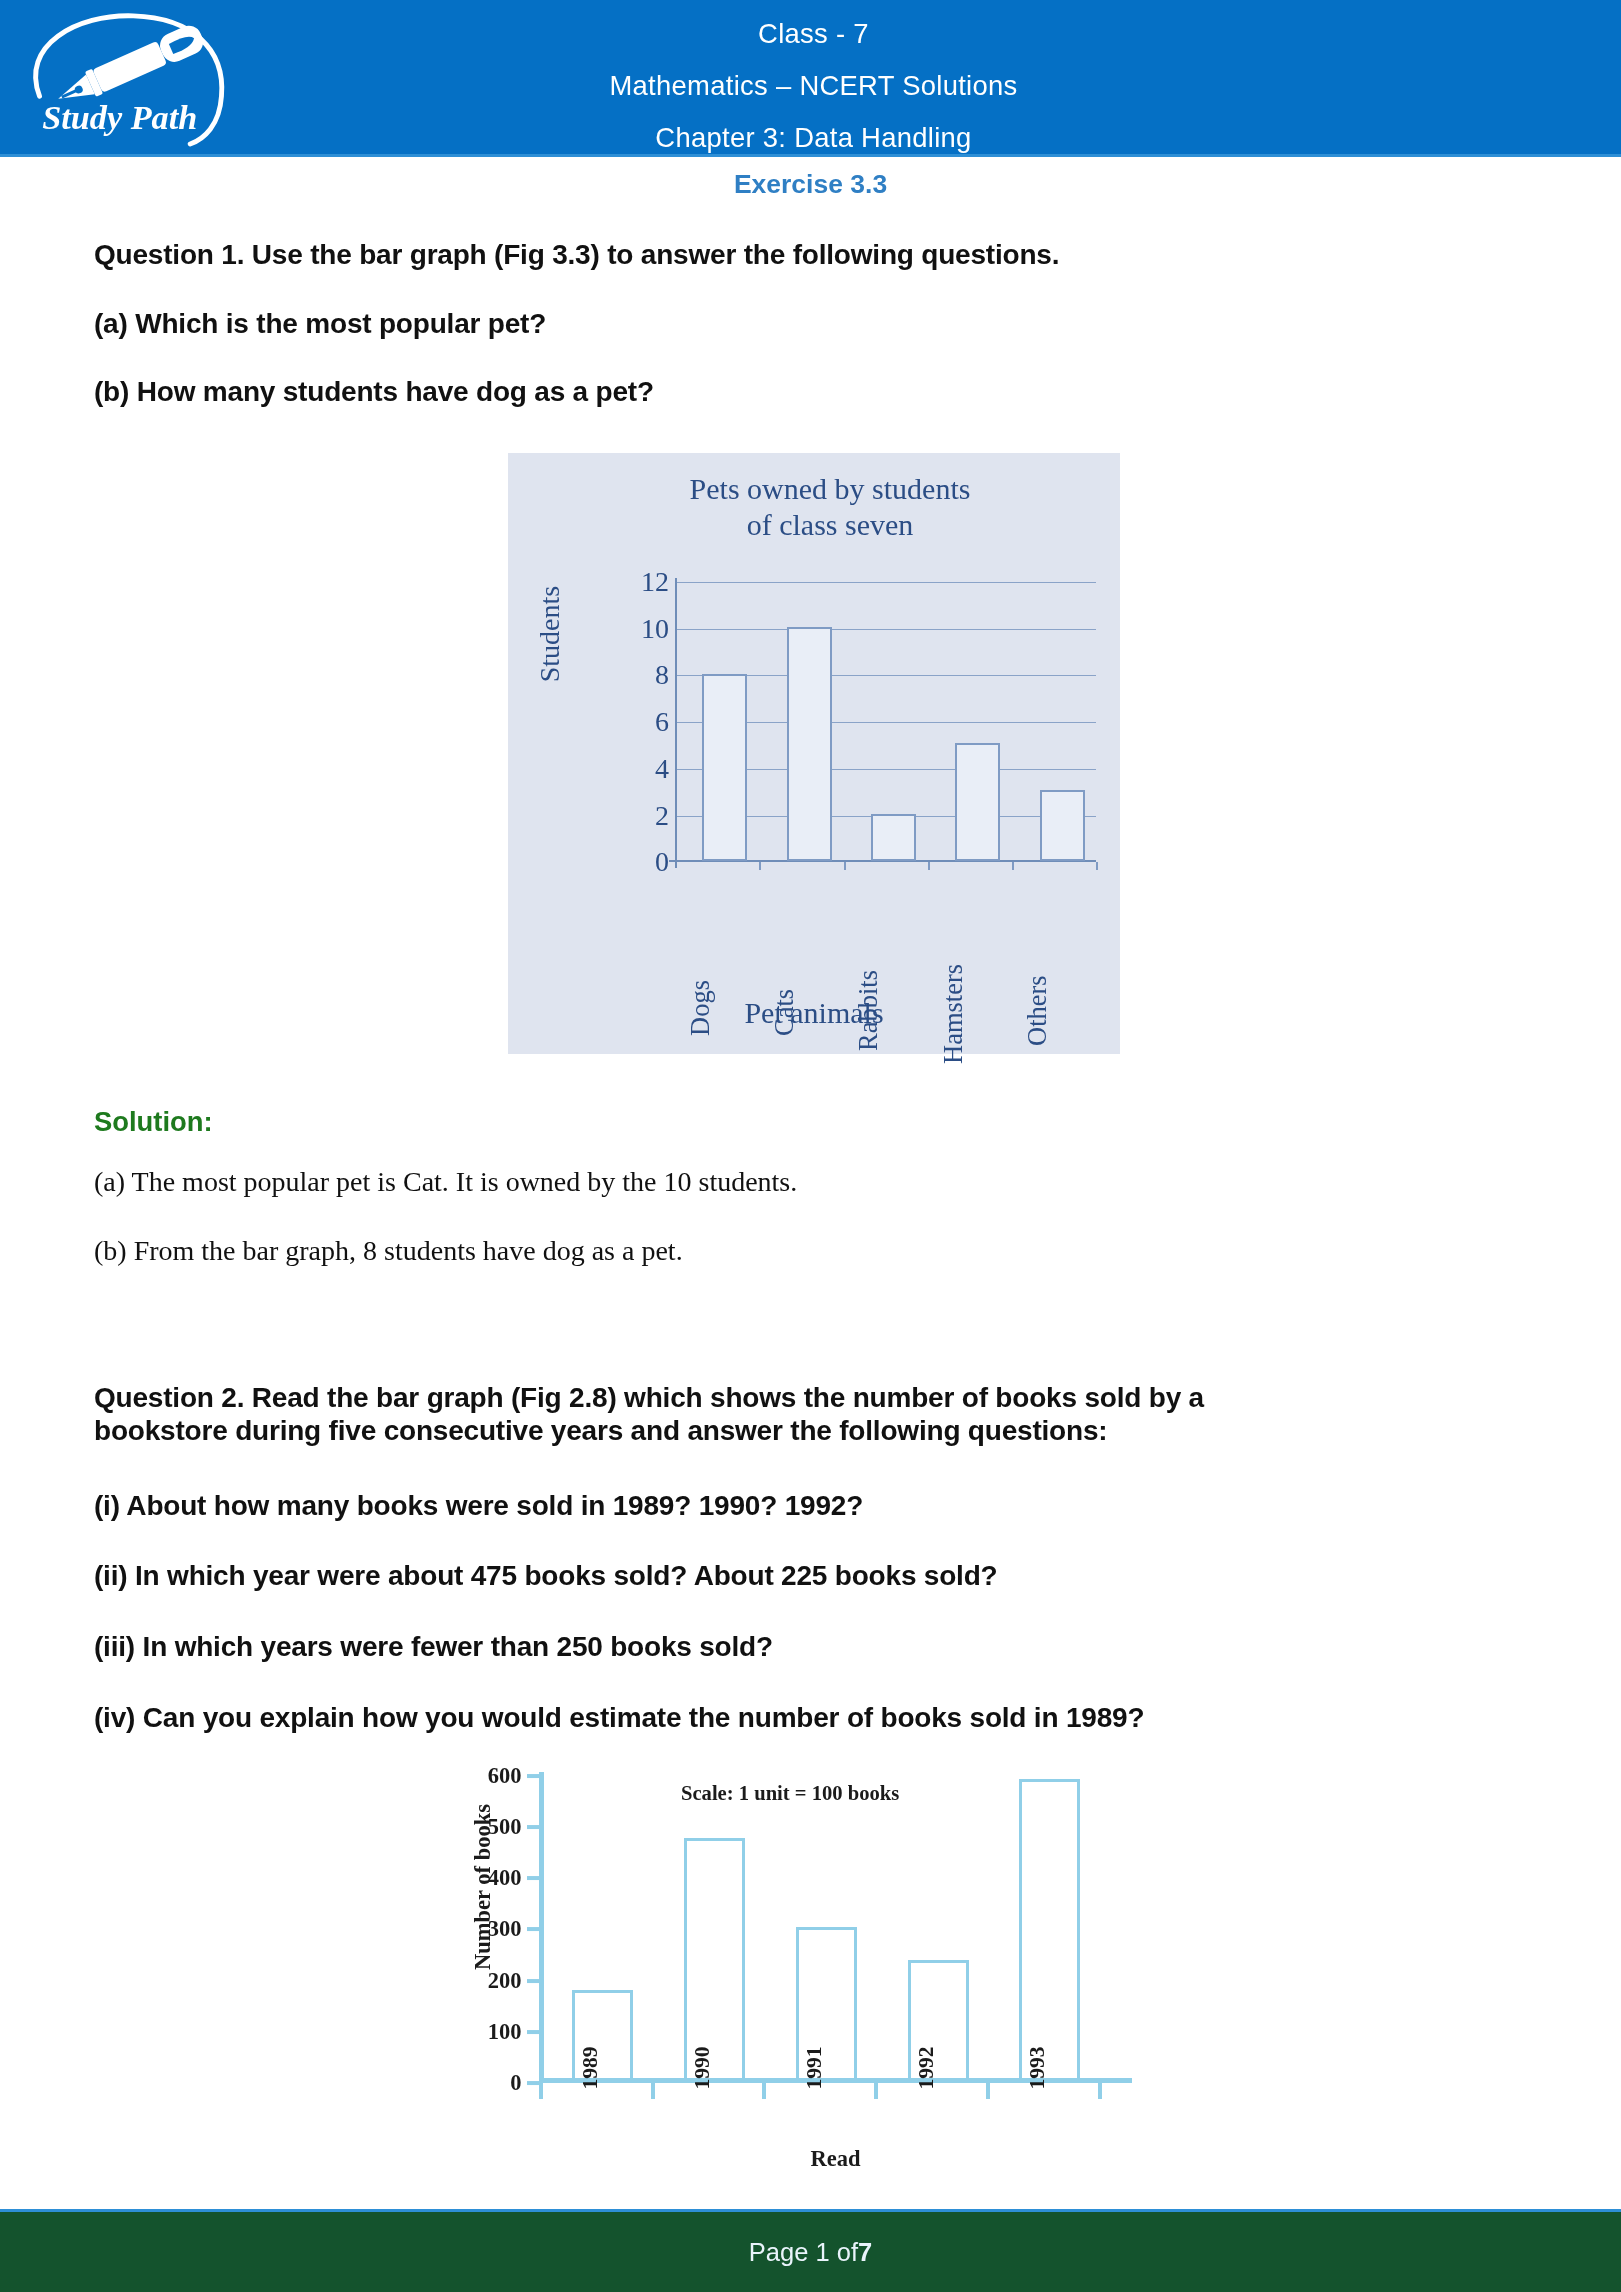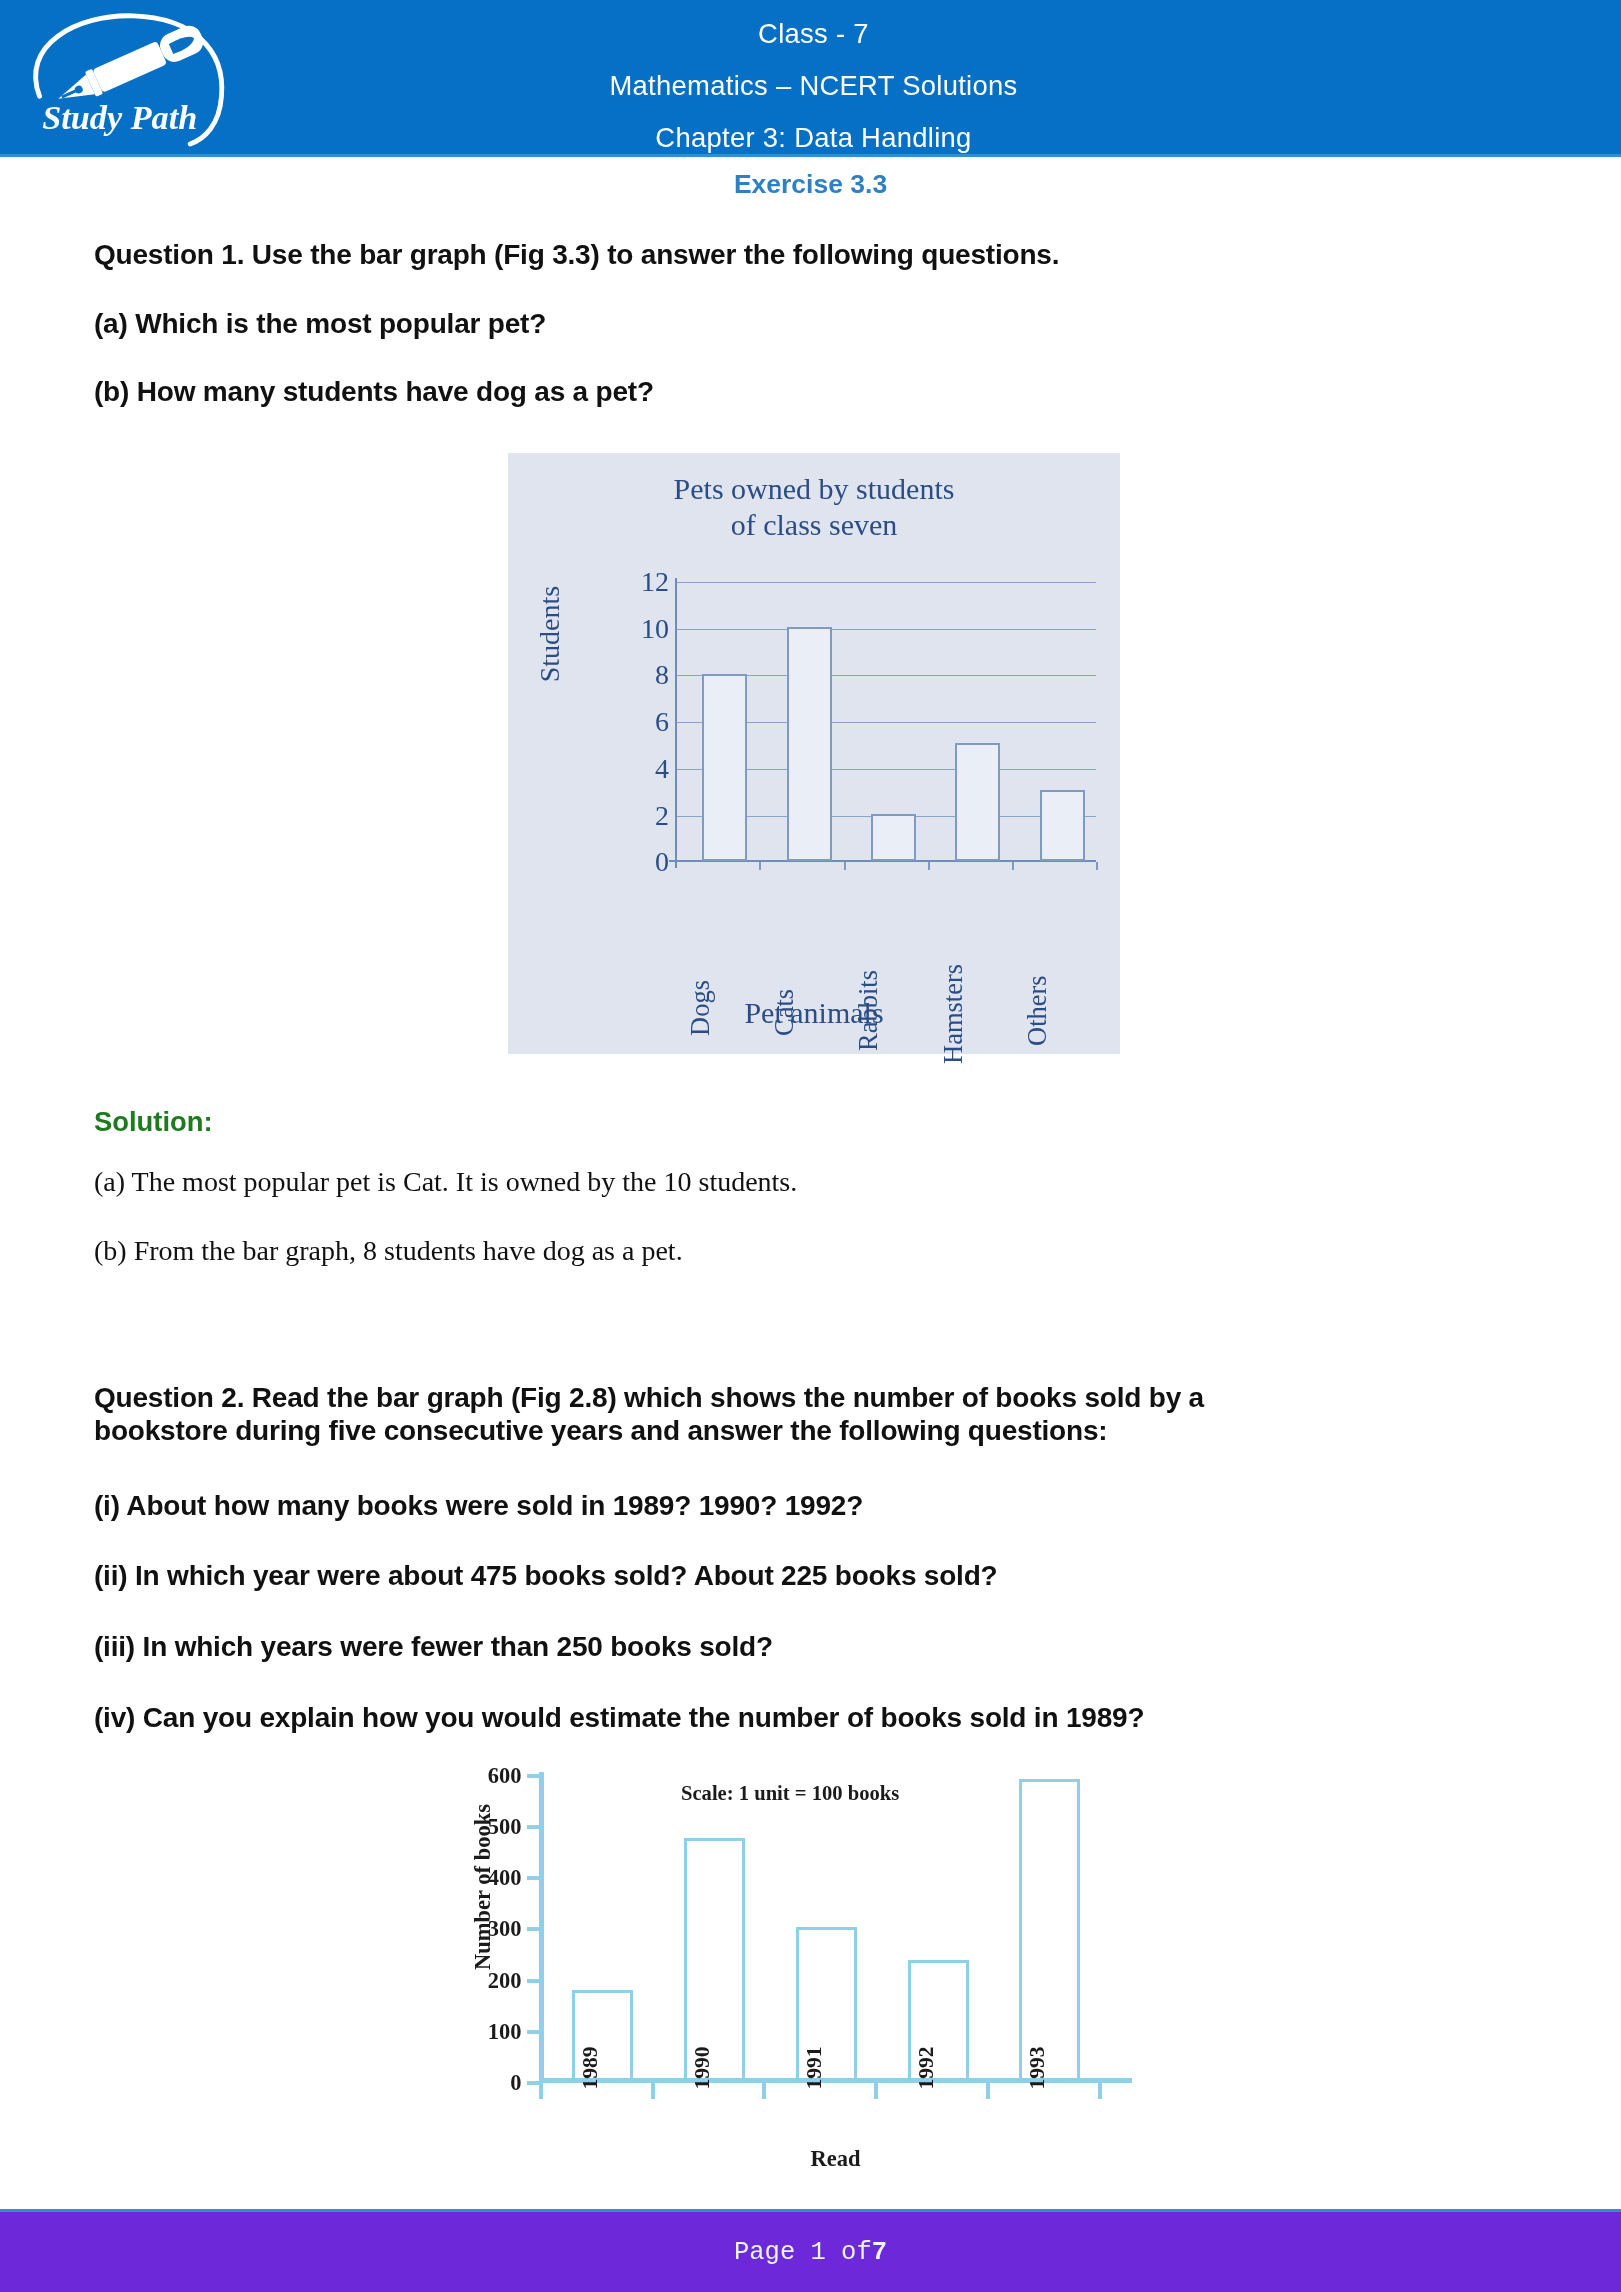--- a/index.html
+++ b/index.html
@@ -59,21 +59,21 @@
     font-family:"Liberation Serif", serif;
     font-size:28px;
   }
 
   
   .chart1 {
     position:absolute; left:508px; top:453px; width:612px; height:601px;
     background:#dfe4ef;
   }
   .c1-title {
-    position:absolute; left:0; top:17.6px; width:612px;
+    position:absolute; left:16px; top:17.6px; width:612px;
     text-align:center;
     color:#2b4d85;
     font-family:"Liberation Serif", serif;
     font-size:30px; line-height:36px;
   }
   .c1-ylabel {
     position:absolute; left:-32px; top:165px; width:147px;
     transform:rotate(-90deg);
     transform-origin:center center;
     text-align:center;
@@ -155,24 +155,24 @@
   .c2-xtick { position:absolute; bottom:-15.7px; width:3.9px; height:15.7px; background:#90cfe8; }
   .c2-xlabel {
     position:absolute; left:108px; top:370px; width:593px;
     text-align:center; color:#1b1b1b;
     font-family:"Liberation Serif", serif; font-weight:bold; font-size:22.5px;
   }
 
   
   .footer {
     position:absolute; left:0; bottom:0; width:1621px; height:84px;
-    background:#6d28d9;
+    background:#14532d;
     border-top:3.9px solid #2e8fd6;
     color:#e9f4fb;
-    font-family:Liberation Mono, monospace;
+    font-family:Liberation Sans, sans-serif;
     font-size:25.5px;
     display:flex; align-items:center; justify-content:center;
   }
   .footer b { font-weight:bold; }
 </style>
 </head>
 <body>
 
 <div class="header">
   <div class="logo">

